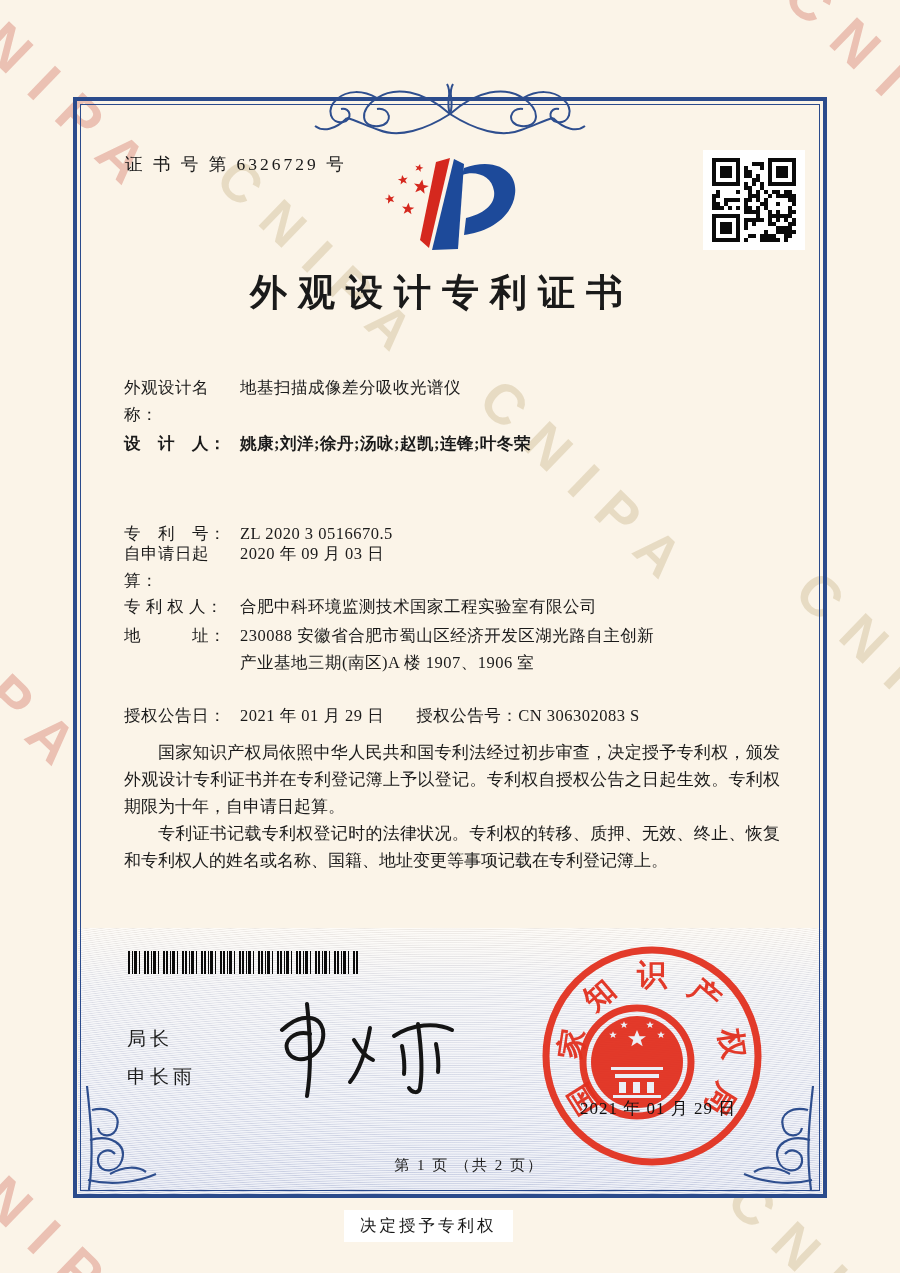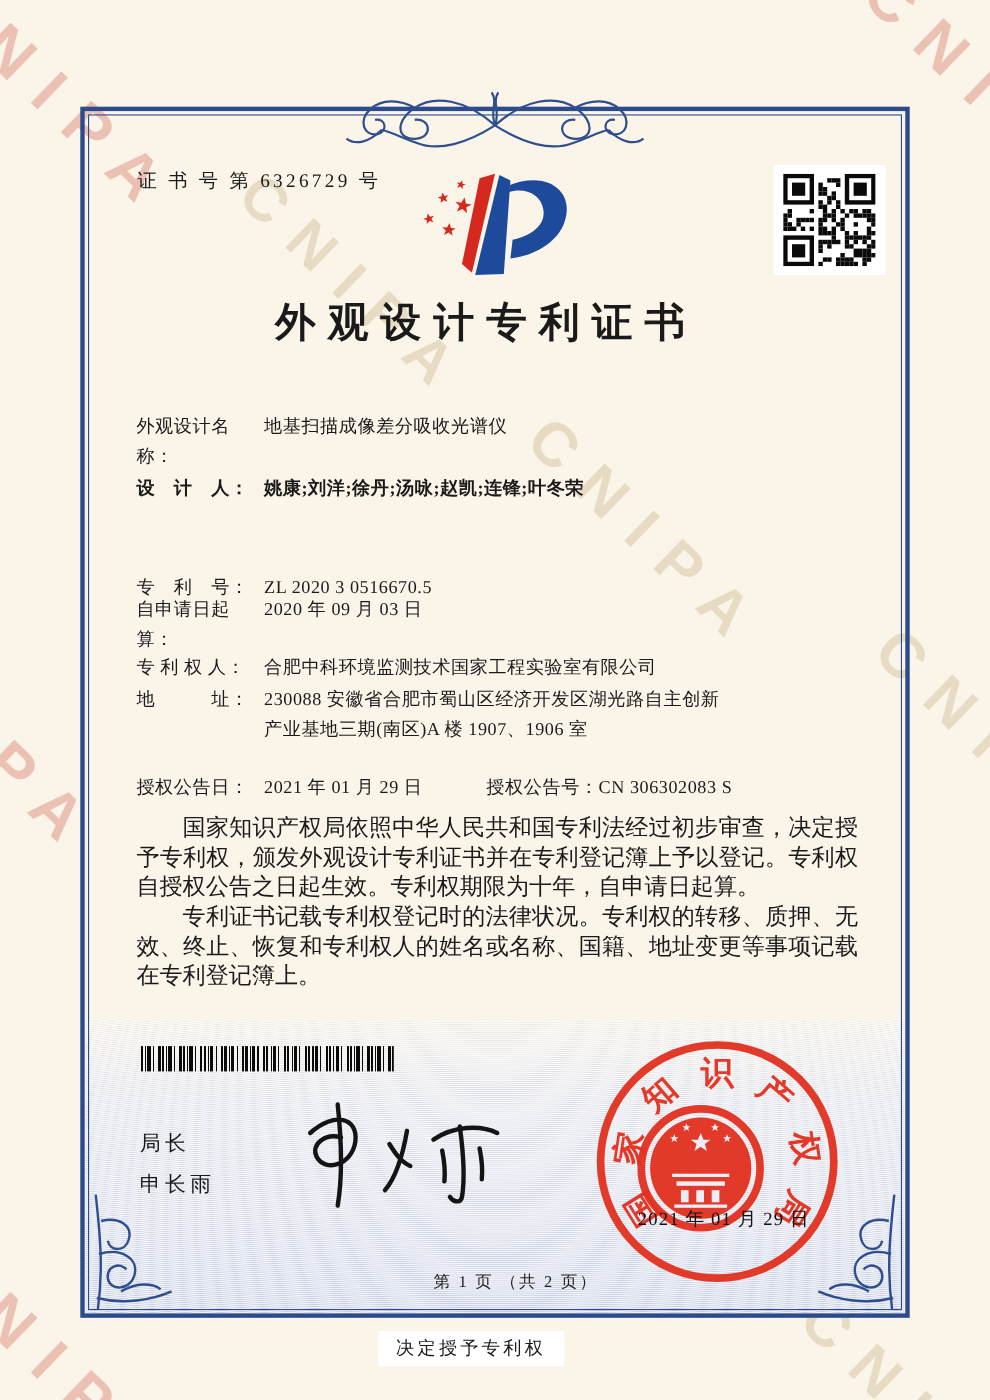--- a/index.html
+++ b/index.html
@@ -41,24 +41,24 @@
   .cert-number{position:absolute;left:125px;top:152px;font-size:17.5px;letter-spacing:3px;z-index:4;}
   .qr-patch{position:absolute;left:703px;top:150px;width:102px;height:100px;background:#fff;z-index:4;}
   .logo{position:absolute;left:372px;top:156px;z-index:4;}
   .cert-title{
     position:absolute;left:0;top:268px;width:884px;text-align:center;
     font-size:37px;font-weight:bold;letter-spacing:11px;z-index:4;
   }
   .frow{position:absolute;left:124px;width:662px;font-size:16.5px;letter-spacing:.5px;z-index:4;line-height:27px;}
   .frow .lbl{display:inline-block;width:116px;vertical-align:top;}
   .frow .val{display:inline-block;vertical-align:top;}
-  .frow .lbl2{display:inline-block;margin-left:58px;text-align:center;}
+  .frow .lbl2{display:inline-block;margin-left:32px;text-align:center;}
   .val-block span{display:block;}
   .paras{position:absolute;left:124px;top:739px;width:656px;z-index:4;}
-  .paras p{margin:0;text-indent:2em;font-size:21px;line-height:27px;text-align:justify;}
+  .paras p{margin:0;text-indent:2em;font-size:17px;line-height:27px;text-align:justify;}
   .barcode{
     position:absolute;left:128px;top:951px;width:230px;height:23px;z-index:5;
     background:repeating-linear-gradient(90deg,
       #0a0a0a 0,#0a0a0a 2px,transparent 2px,transparent 4px,
       #0a0a0a 4px,#0a0a0a 5px,transparent 5px,transparent 6px,
       #0a0a0a 6px,#0a0a0a 9px,transparent 9px,transparent 11px,
       #0a0a0a 11px,#0a0a0a 12px,transparent 12px,transparent 16px,
       #0a0a0a 16px,#0a0a0a 18px,transparent 18px,transparent 19px);
   }
   .off-title{position:absolute;left:127px;top:1026px;font-size:19px;letter-spacing:4px;z-index:5;}

